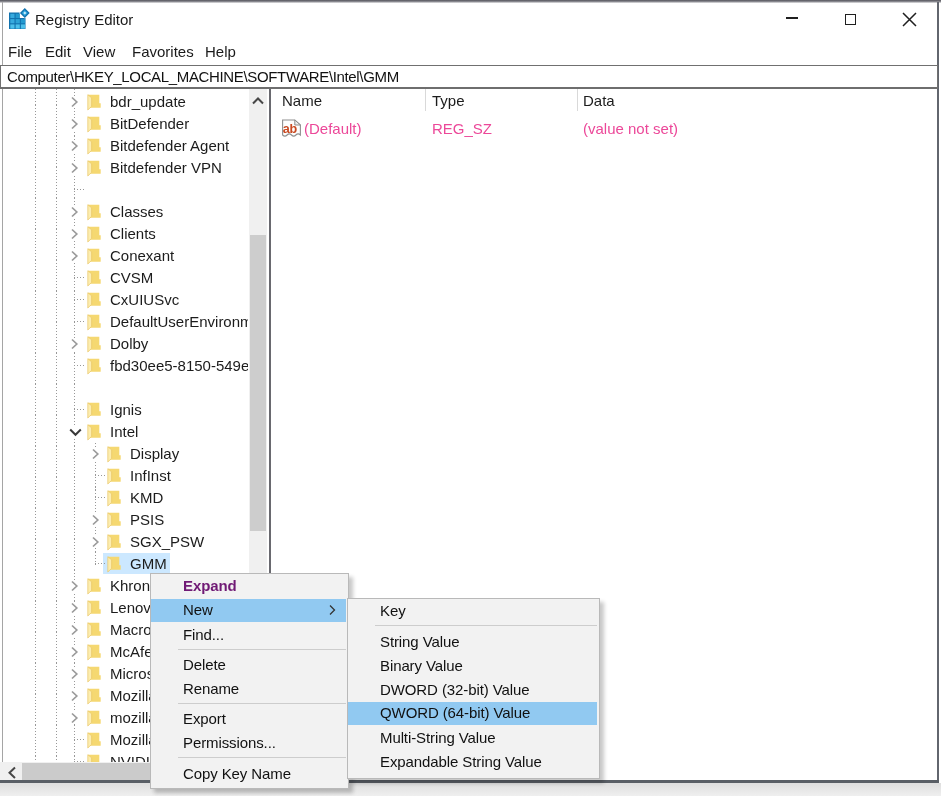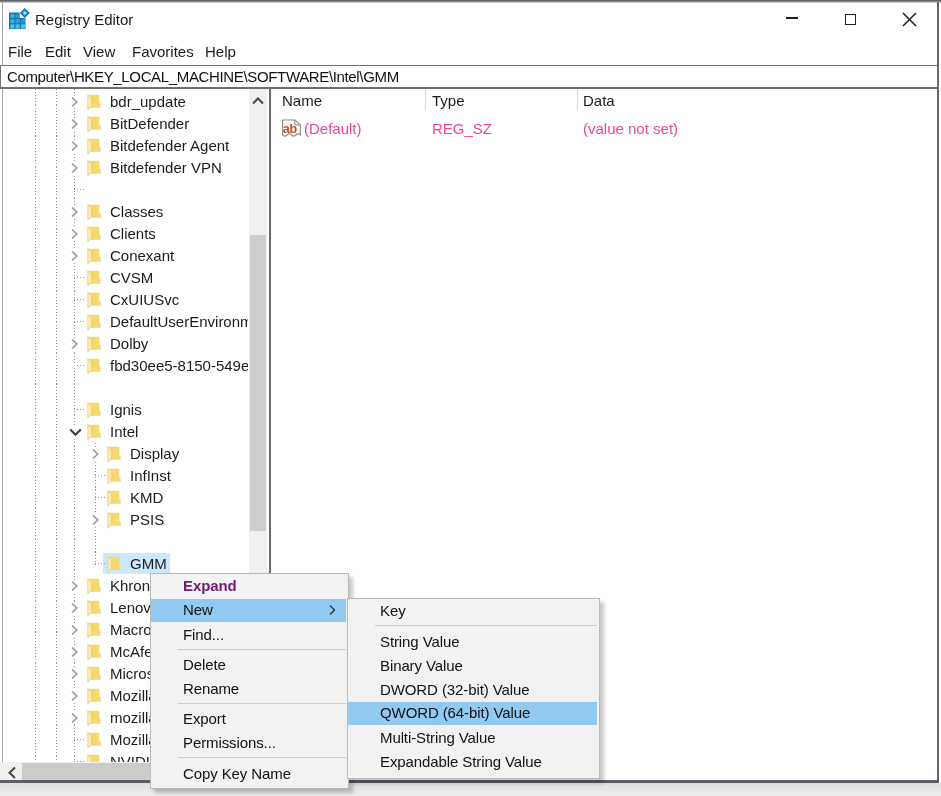--- a/index.html
+++ b/index.html
@@ -294,20 +294,31 @@
       <svg class="chev" width="11" height="12" viewBox="0 0 11 12">
         <rect width="11" height="12" fill="#fff"></rect>
         <path d="M3 1.5 L7.8 6 L3 10.5" fill="none" stroke="#9a9a9a" stroke-width="1.7"></path>
       </svg>
       <svg class="fold" width="14" height="17" viewBox="0 0 14 17">
         <path d="M1 0.7 H12.3 V9.3 H13.7 V13.7 H1 Z" fill="#f5d871"></path>
         <path d="M0.8 0.7 L4.6 3.8 V12.4 L0.8 16 Z" fill="#fcedaf" stroke="#e9c766" stroke-width="0.7"></path>
       </svg>
       <span class="lab">PSIS</span>
     </div>
+  <div class="row l4" style="top:442px">
+      <svg class="chev" width="11" height="12" viewBox="0 0 11 12">
+        <rect width="11" height="12" fill="#fff"></rect>
+        <path d="M3 1.5 L7.8 6 L3 10.5" fill="none" stroke="#9a9a9a" stroke-width="1.7"></path>
+      </svg>
+      <svg class="fold" width="14" height="17" viewBox="0 0 14 17">
+        <path d="M1 0.7 H12.3 V9.3 H13.7 V13.7 H1 Z" fill="#f5d871"></path>
+        <path d="M0.8 0.7 L4.6 3.8 V12.4 L0.8 16 Z" fill="#fcedaf" stroke="#e9c766" stroke-width="0.7"></path>
+      </svg>
+      <span class="lab">SGX_PSW</span>
+    </div>
   <div class="row l4" style="top:464px">
       <svg class="fold" width="14" height="17" viewBox="0 0 14 17">
         <path d="M1 0.7 H12.3 V9.3 H13.7 V13.7 H1 Z" fill="#f5d871"></path>
         <path d="M0.8 0.7 L4.6 3.8 V12.4 L0.8 16 Z" fill="#fcedaf" stroke="#e9c766" stroke-width="0.7"></path>
       </svg>
       <span class="lab">GMM</span>
     </div>
   <div class="a hconn" style="left:95px;top:474px;width:11px"></div>
   <div class="row l3" style="top:486px">
       <svg class="chev" width="11" height="12" viewBox="0 0 11 12">

